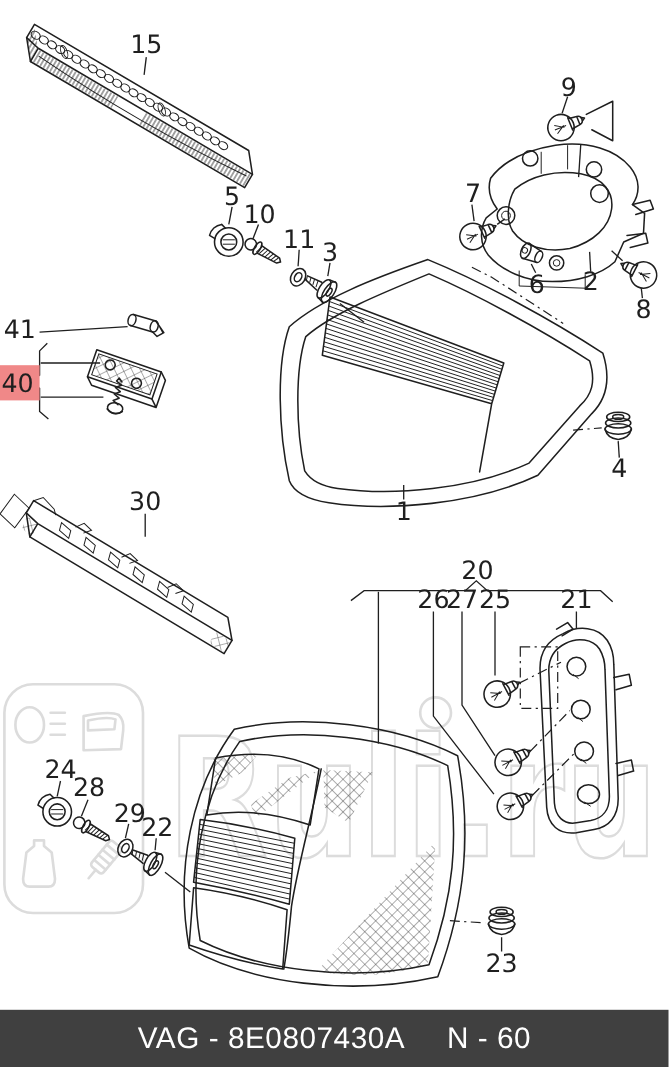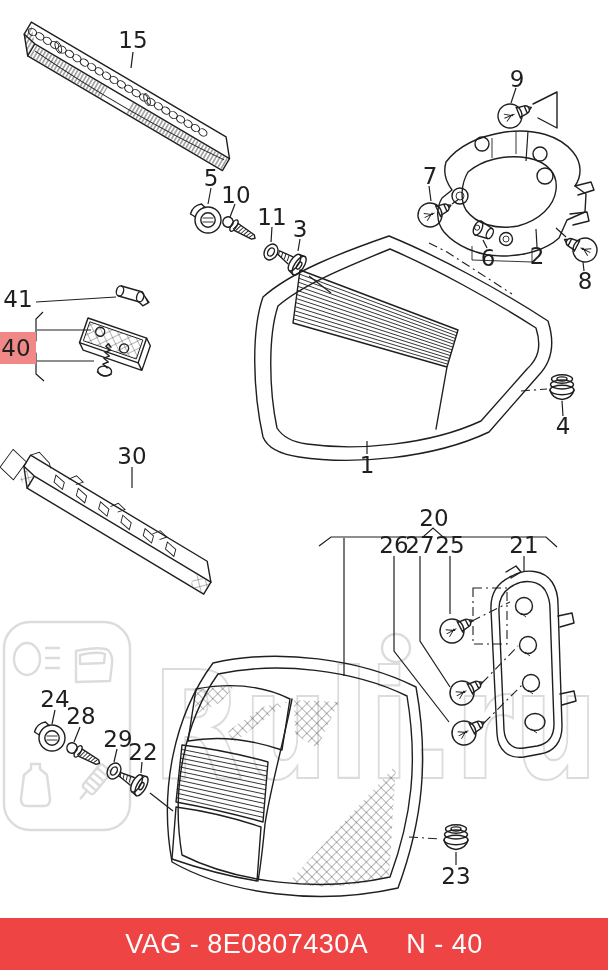--- a/index.html
+++ b/index.html
@@ -5,21 +5,21 @@
   html,body{margin:0;padding:0;background:#ffffff;}
   .stage{position:relative;width:608px;height:970px;background:#ffffff;overflow:hidden;
          font-family:"DejaVu Sans",sans-serif;}
   svg{display:block;}
   .art{stroke:#1f1f1f;stroke-width:1.4;fill:none;stroke-linecap:round;stroke-linejoin:round;}
   .thin{stroke:#1f1f1f;stroke-width:0.9;fill:none;}
   .lead{stroke:#1f1f1f;stroke-width:1.2;fill:none;}
   .dash{stroke:#1f1f1f;stroke-width:1.1;fill:none;stroke-dasharray:9 4 2 4;}
   .wm{stroke:#dcdcdc;stroke-width:2.4;fill:none;stroke-linecap:round;stroke-linejoin:round;}
   .part-label{font:23px "DejaVu Sans",sans-serif;fill:#1f1f1f;text-anchor:middle;}
-  .footer-bar{position:absolute;left:0;bottom:0;width:608px;height:52px;background:#ef4444;
+  .footer-bar{position:absolute;left:0;bottom:0;width:608px;height:52px;background:#404040;
               display:flex;align-items:center;justify-content:center;gap:38px;}
   .footer-bar span{font-family:"Liberation Sans",sans-serif;font-size:27px;color:#ffffff;letter-spacing:0.5px;}
   .wmtext{font-family:"DejaVu Sans",sans-serif;font-size:150px;font-weight:bold;fill:none;
           stroke:#dcdcdc;stroke-width:2.2;}
 </style>
 </head>
 <body>
 
 <div class="stage">
 <svg width="608" height="918" viewBox="0 0 608 918">
@@ -335,15 +335,15 @@
         <text x="55" y="707" class="part-label">24</text>
         <text x="81" y="724" class="part-label">28</text>
         <text x="118" y="747" class="part-label">29</text>
         <text x="143" y="760" class="part-label">22</text>
         <text x="456" y="884" class="part-label">23</text>
       </g>
 </svg>
 
 <div class="footer-bar">
   <span>VAG - 8E0807430A</span>
-  <span>N - 40</span>
+  <span>N - 60</span>
 </div>
 </div>
 
 </body></html>

